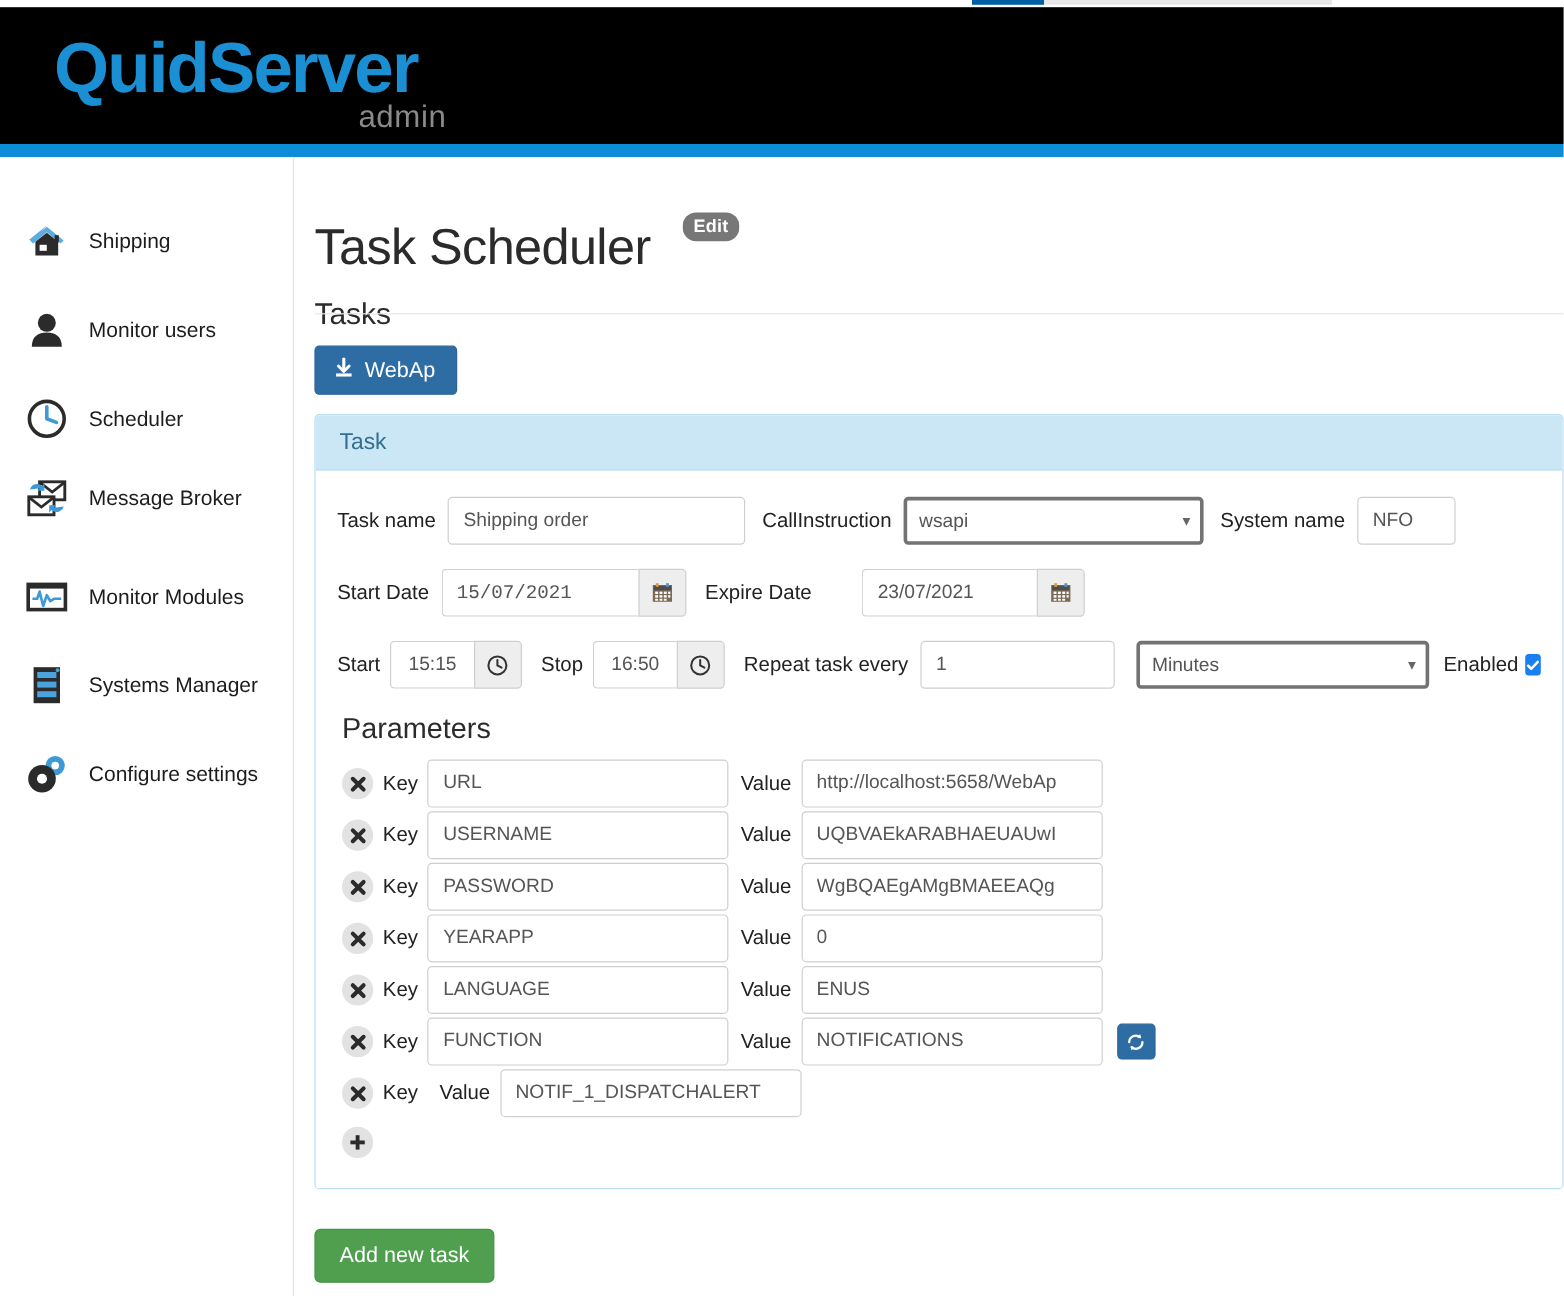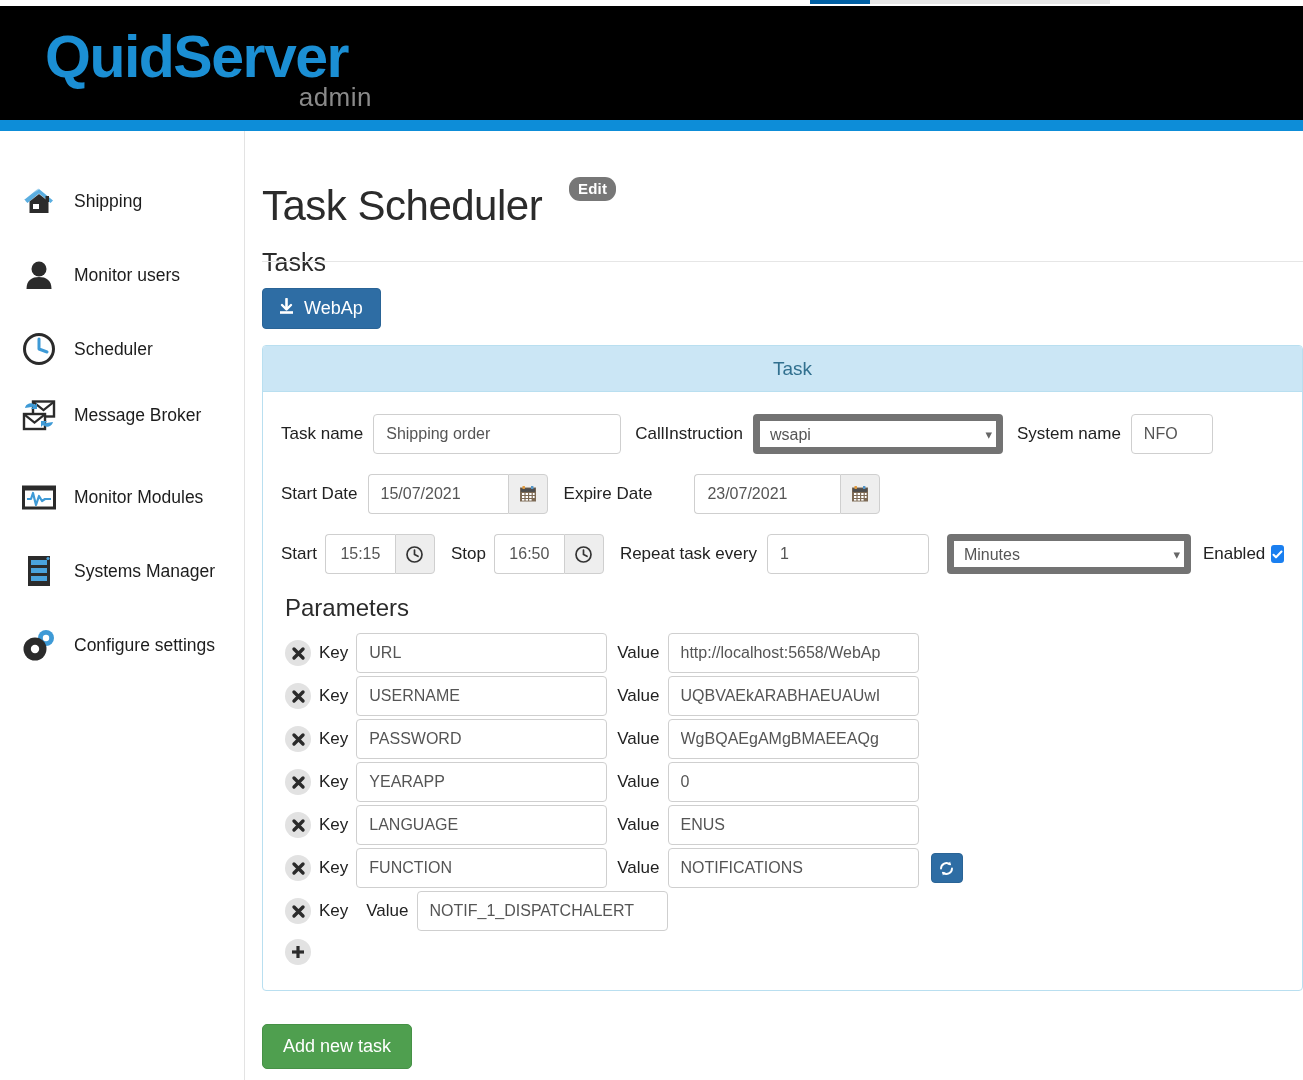--- a/index.html
+++ b/index.html
@@ -104,42 +104,42 @@
 
   
   #task-panel {
     position: absolute; left: 16px; top: 214px;
     width: 1041px; height: 646px;
     border: 1px solid #b9dff0; border-radius: 4px;
     background: #fff; overflow: hidden;
   }
   #task-panel-head {
     height: 46px; background: #cbe6f5; border-bottom: 1px solid #b9dff0;
-    display: flex; align-items: center; padding-left: 20px; justify-content: center;
+    display: flex; align-items: center; padding-left: 20px;
   }
   #task-panel-head span {
     font-size: 19px; color: #31708f;
     font-family: "Liberation Sans", sans-serif;
   }
   #task-panel-body { padding: 22px 18px 0 18px; position: relative; }
 
   .frow { display: flex; align-items: center; margin-bottom: 20px; }
   .flabel {
     font-size: 17px; color: #222; white-space: nowrap;
     font-family: "Liberation Sans", sans-serif;
   }
   .inp {
     height: 40px; border: 1px solid #cfcfcf; border-radius: 4px;
     background: #fff; font-size: 16px; color: #555;
     padding: 0 12px; outline: none;
     font-family: "Liberation Sans", sans-serif;
   }
   .inp::placeholder { color: #555; opacity: 1; }
   .sel {
-    height: 40px; border: 7px solid #737373; border-radius: 4px;
+    height: 40px; border: 3px solid #737373; border-radius: 4px;
     background: #fff; font-size: 16px; color: #555;
     padding: 0 10px; outline: none; appearance: none;
     font-family: "Liberation Sans", sans-serif;
   }
   .sel-wrap { position: relative; display: inline-block; }
   .sel-wrap .chev {
     position: absolute; right: 11px; top: 50%; transform: translateY(-50%);
     pointer-events: none; font-size: 13px; color: #666;
   }
 
@@ -344,21 +344,21 @@
           </select>
           <span class="chev">▾</span>
         </span>
         <span class="flabel" style="margin:0 10px 0 14px;">System name</span>
         <input class="inp" style="width: 82px;" value="NFO">
       </div>
 
       <div class="frow">
         <span class="flabel" style="margin-right:10px;">Start Date</span>
         <span class="igroup">
-          <input class="inp" style="width: 140px;" value="15/07/2021">
+          <input class="inp" style="width: 164px; font-family: Liberation Mono, monospace;" value="15/07/2021">
           <span class="iaddon">
             <svg width="20" height="20" viewBox="0 0 20 20">
               <rect x="2" y="3.5" width="16" height="14" fill="#7d6a55"></rect>
               <rect x="2.8" y="4.3" width="14.4" height="3.6" fill="#4d4d4d"></rect>
               <rect x="4.5" y="2" width="2.4" height="3" fill="#e09a3e"></rect>
               <rect x="13" y="2" width="2.4" height="3" fill="#5596c8"></rect>
               <g fill="#ffffff">
                 <rect x="4" y="9" width="2.4" height="2"></rect>
                   <rect x="7.6" y="9" width="2.4" height="2"></rect>
                 <rect x="11.2" y="9" width="2.4" height="2"></rect>

